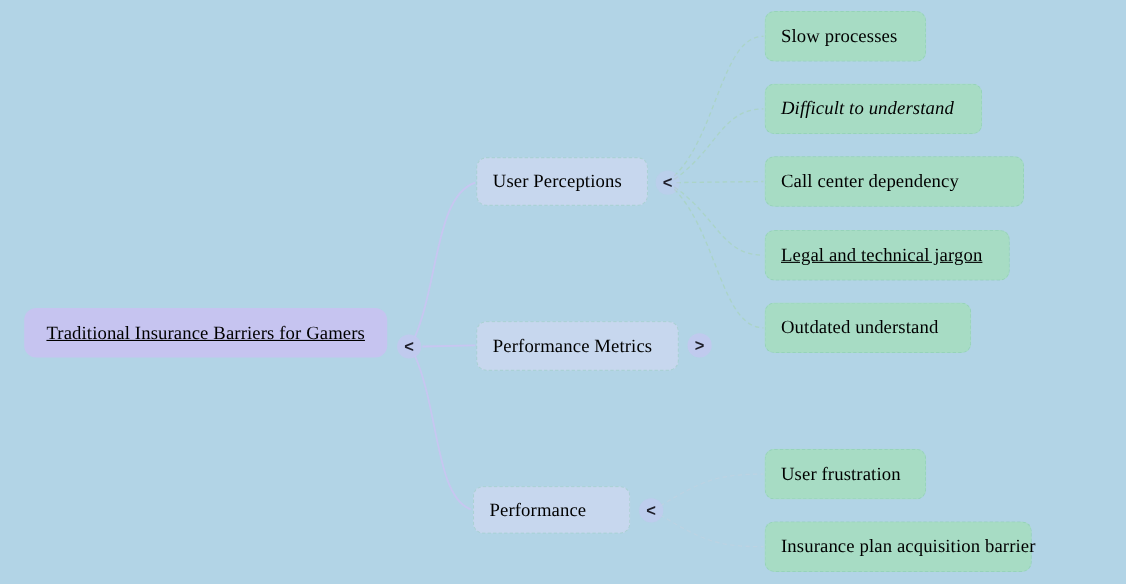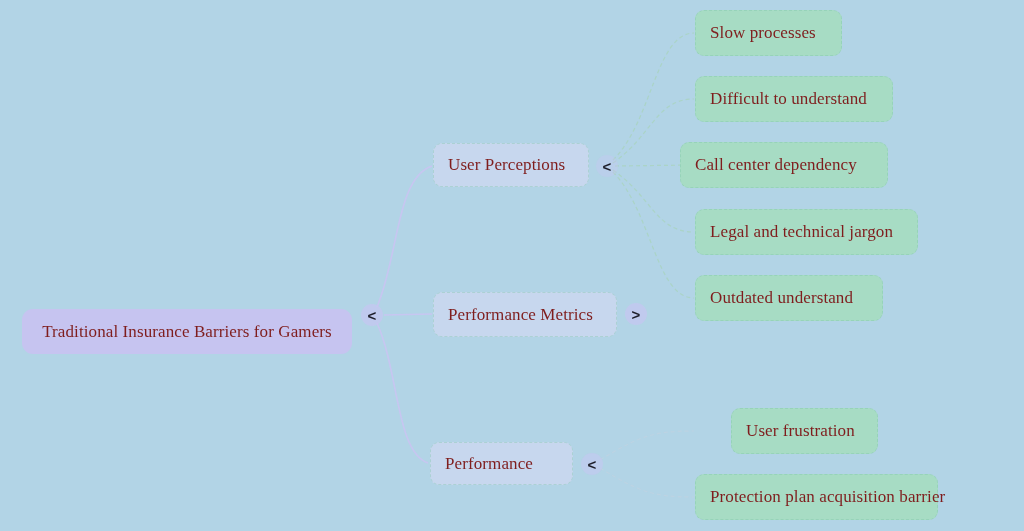--- a/index.html
+++ b/index.html
@@ -46,21 +46,21 @@
     stroke-dasharray: 4 3;
     opacity: 0.9;
   }
   .node {
     position: absolute;
     display: flex;
     align-items: center;
     box-sizing: border-box;
     padding: 16px 14px;
     font-size: 17px;
-    color: #7f1d1d;
+    color: #000000;
     white-space: nowrap;
     border-radius: 9px;
     letter-spacing: 0.1px;
   }
   .node-root {
     background: #c6c4f0;
     border-radius: 11px;
     justify-content: center;
   }
   .node-branch {
@@ -103,21 +103,21 @@
     <path class="fan-link-green" d="M 613 160 C 652 122, 656 33, 694 33"></path>
     <path class="fan-link-green" d="M 613 163 C 652 136, 656 99, 694 99"></path>
     <path class="fan-link-green" d="M 615 166 L 694 165"></path>
     <path class="fan-link-green" d="M 613 170 C 652 197, 656 232, 694 232"></path>
     <path class="fan-link-green" d="M 613 172 C 652 212, 656 298, 694 298"></path>
 
     <path class="fan-link-blue" d="M 600 460 C 638 437, 652 431, 694 431"></path>
     <path class="fan-link-blue" d="M 600 468 C 638 491, 652 497, 694 497"></path>
   </svg>
 
-  <div class="node node-root" style="left:22px; top:309px; width:330px; height:45px;">
+  <div class="node node-root" style="left:22px; top:280px; width:330px; height:45px;text-decoration:underline;">
     <span>Traditional Insurance Barriers for Gamers</span>
   </div>
   <div class="expander" style="left:361px; top:304px;">
     <span>&lt;</span>
   </div>
 
   <div class="node node-branch" style="left:433px; top:143px; width:156px; height:44px;">
     <span>User Perceptions</span>
   </div>
   <div class="expander" style="left:596px; top:155px; background: rgba(200,197,243,0.35);">
@@ -134,33 +134,33 @@
   <div class="node node-branch" style="left:430px; top:442px; width:143px; height:43px;">
     <span>Performance</span>
   </div>
   <div class="expander" style="left:581px; top:453px; background: rgba(200,197,243,0.5);">
     <span>&lt;</span>
   </div>
 
   <div class="node node-leaf" style="left:695px; top:10px; width:147px; height:46px;">
     <span>Slow processes</span>
   </div>
-  <div class="node node-leaf" style="left:695px; top:76px; width:198px; height:46px;">
+  <div class="node node-leaf" style="left:695px; top:76px; width:198px; height:46px;font-style:italic;">
     <span>Difficult to understand</span>
   </div>
-  <div class="node node-leaf" style="left:680px; top:142px; width:208px; height:46px;">
+  <div class="node node-leaf" style="left:695px; top:142px; width:236px; height:46px;">
     <span>Call center dependency</span>
   </div>
-  <div class="node node-leaf" style="left:695px; top:209px; width:223px; height:46px;">
+  <div class="node node-leaf" style="left:695px; top:209px; width:223px; height:46px;text-decoration:underline;">
     <span>Legal and technical jargon</span>
   </div>
   <div class="node node-leaf" style="left:695px; top:275px; width:188px; height:46px;">
     <span>Outdated understand</span>
   </div>
 
-  <div class="node node-leaf" style="left:695px; top:408px; width:147px; height:46px;margin-left:36px;">
+  <div class="node node-leaf" style="left:695px; top:408px; width:147px; height:46px;">
     <span>User frustration</span>
   </div>
   <div class="node node-leaf" style="left:695px; top:474px; width:243px; height:46px;">
-    <span>Protection plan acquisition barrier</span>
+    <span>Insurance plan acquisition barrier</span>
   </div>
 
 </div>
 
 </body></html>

